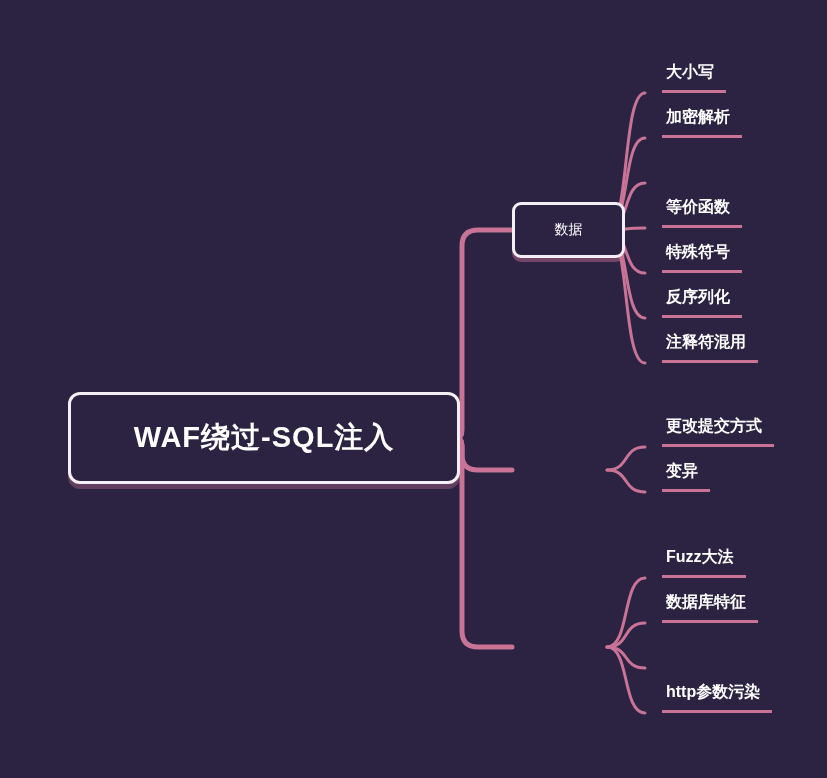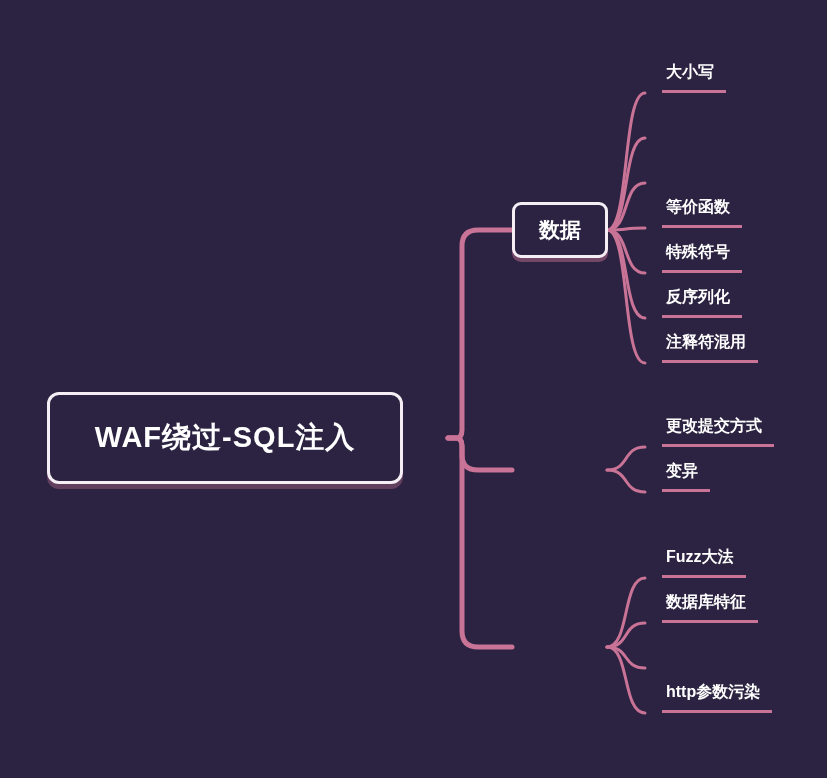--- a/index.html
+++ b/index.html
@@ -14,34 +14,34 @@
     background:var(--bg);
     font-family:"Liberation Sans","DejaVu Sans",sans-serif;
     color:var(--text);
   }
   .canvas{position:relative;width:827px;height:778px;}
   svg.links{position:absolute;left:0;top:0;}
   .trunk{stroke:var(--line);stroke-width:5;fill:none;stroke-linecap:round;stroke-linejoin:round;}
   .link{stroke:var(--line);stroke-width:3;fill:none;stroke-linecap:round;stroke-linejoin:round;}
 
   .root{
-    position:absolute;left:47px;top:392px;width:356px;height:92px;
+    position:absolute;left:68px;top:392px;width:392px;height:92px;
     border:3px solid var(--node-border);border-radius:12px;
     background:var(--bg);
     display:flex;align-items:center;justify-content:center;
     font-size:29px;font-weight:bold;letter-spacing:1px;
     box-shadow:0 5px 0 rgba(201,115,151,.35);
     cursor:pointer;
   }
   .branch{
-    position:absolute;left:512px;width:96px;height:56px;
+    position:absolute;left:512px;width:113px;height:56px;
     border:3px solid var(--node-border);border-radius:9px;
     background:var(--bg);
     display:flex;align-items:center;justify-content:center;
-    font-size:21px;font-weight:bold;
+    font-size:14px;font-weight:normal;
     box-shadow:0 4px 0 rgba(201,115,151,.45);
     cursor:pointer;
   }
   .leaf{
     position:absolute;left:645px;height:36px;
     display:flex;align-items:flex-end;
     padding:0 12px 7px 4px;
     border-bottom:3px solid var(--line);
     font-size:16px;font-weight:bold;color:var(--text);
     white-space:nowrap;cursor:pointer;margin-left:17px;
@@ -73,20 +73,21 @@
     <path class="link" d="M 607 647 C 630 647 622 623 645 623"></path>
     <path class="link" d="M 607 647 C 630 647 622 668 645 668"></path>
     <path class="link" d="M 607 647 C 630 647 622 713 645 713"></path>
   </svg>
 
   <div class="root">WAF绕过-SQL注入</div>
 
   <div class="branch" style="top:202px">数据</div>
 
   <div class="leaf" style="top:57px">大小写</div>
+  <div class="leaf" style="top:102px">加密解析</div>
   <div class="leaf" style="top:192px">等价函数</div>
   <div class="leaf" style="top:237px">特殊符号</div>
   <div class="leaf" style="top:282px">反序列化</div>
   <div class="leaf" style="top:327px">注释符混用</div>
 
   <div class="leaf" style="top:411px">更改提交方式</div>
   <div class="leaf" style="top:456px">变异</div>
 
   <div class="leaf" style="top:542px">Fuzz大法</div>
   <div class="leaf" style="top:587px">数据库特征</div>

